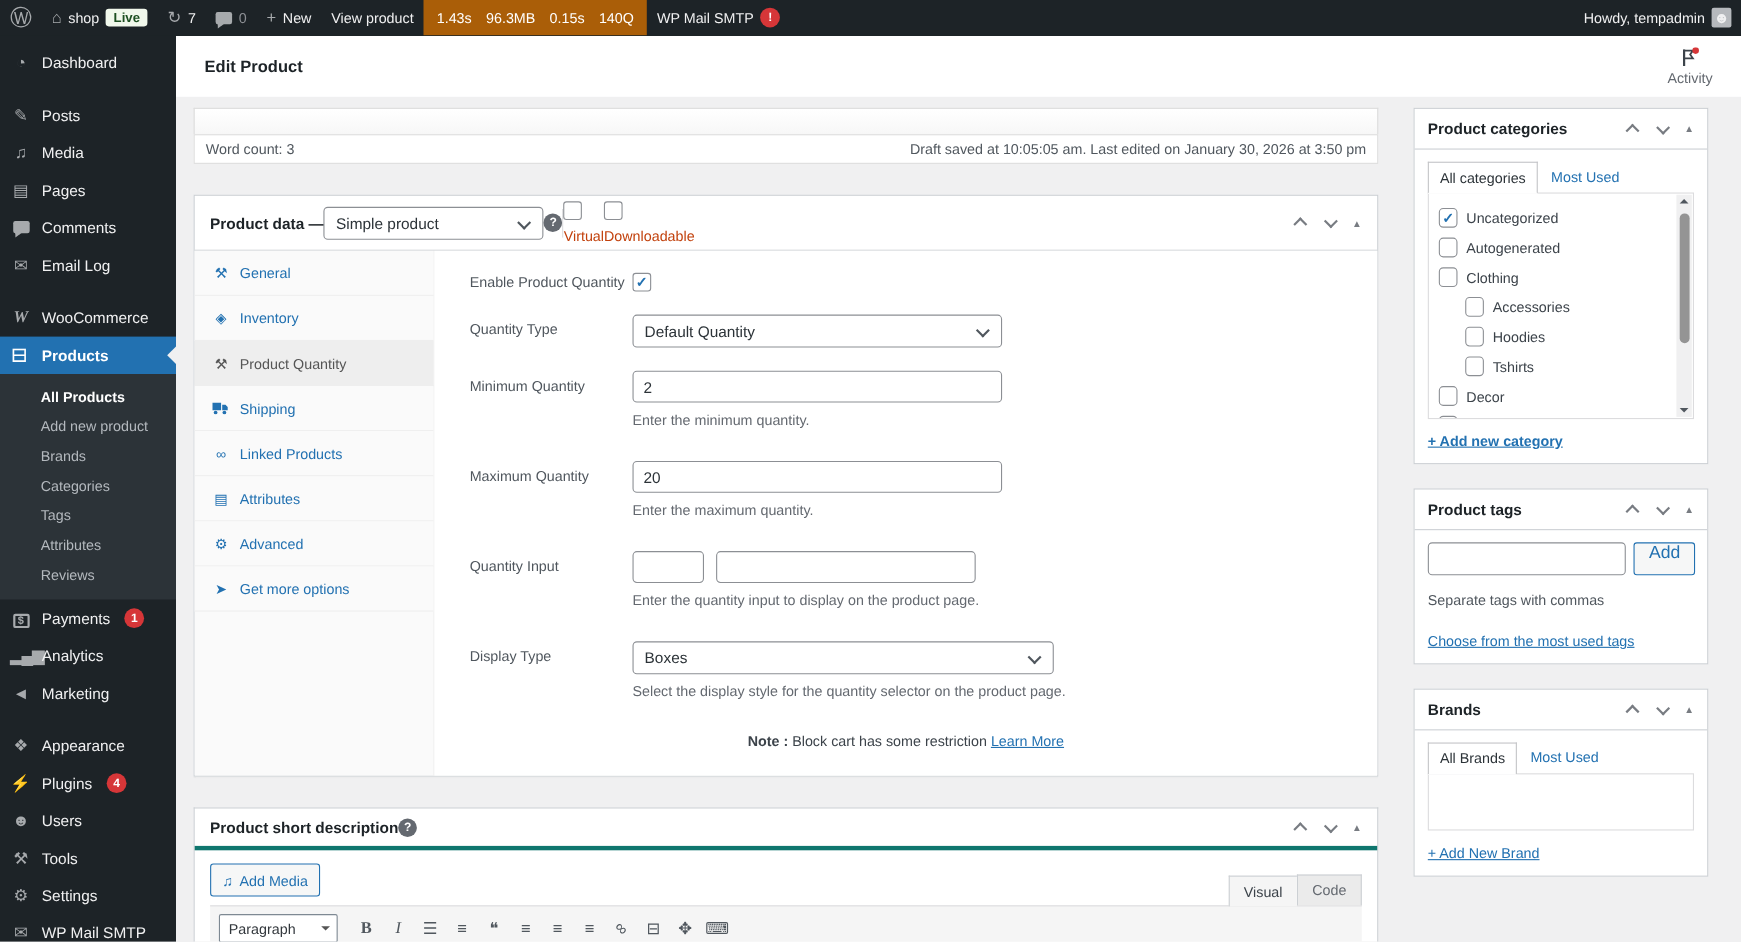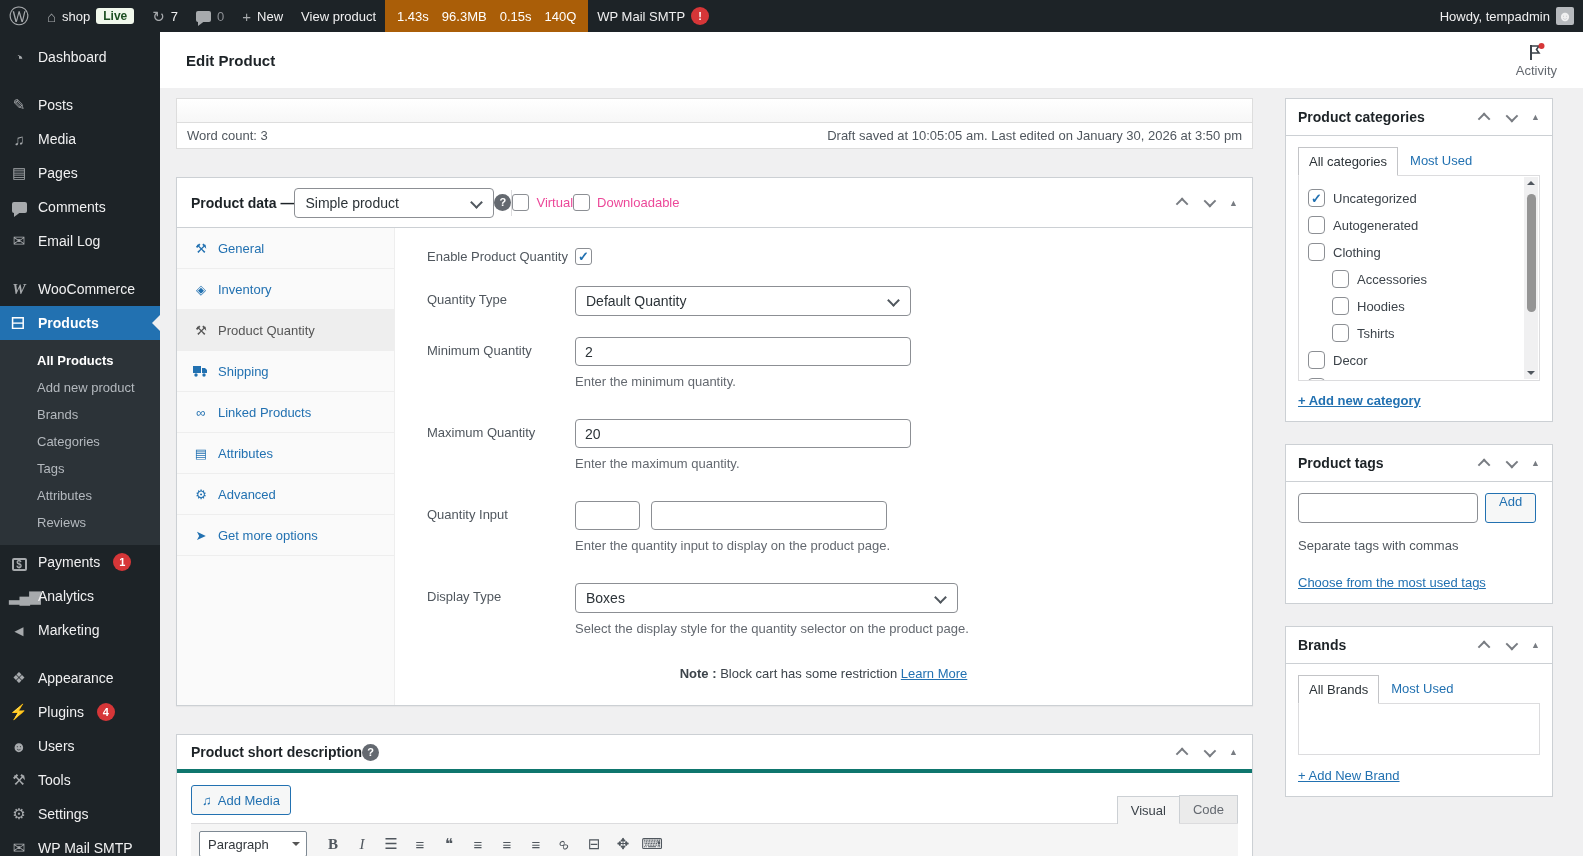--- a/index.html
+++ b/index.html
@@ -61,21 +61,21 @@
 
   
   .pd-header { display:flex; align-items:center; gap:0; padding:9px 14px; border-bottom:1px solid #ccd0d4; height:50px; }
   .pd-title { font-size:14px; font-weight:bold; white-space:nowrap; }
   .fakeselect { position:relative; border:1px solid #8c8f94; border-radius:4px; background:#fff; height:30px; display:flex; align-items:center; padding:0 28px 0 10px; font-size:14px; color:#2c3338; cursor:pointer; }
   .fakeselect:after { content:""; width:7px; height:7px; border-right:2px solid #50575e; border-bottom:2px solid #50575e; transform:rotate(45deg); position:absolute; right:12px; top:9px; }
   .type-select { width:200px; }
   .help-dot { width:17px; height:17px; border-radius:50%; background:#646970; color:#fff; font-size:11px; font-weight:bold; text-align:center; line-height:17px; cursor:pointer; flex:0 0 17px; }
   .vdiv { width:1px; height:26px; background:#dcdcde; }
   .cb { width:17px; height:17px; border:1px solid #8c8f94; border-radius:3px; background:#fff; display:inline-flex; align-items:center; justify-content:center; font-weight:bold; color:#2271b1; font-size:13px; cursor:pointer; flex:0 0 17px; }
-  .cb-label { display:flex; align-items:center; gap:7px; color:#ec4899; cursor:pointer; }
+  .cb-label { display:flex; gap:7px; color:#c2410c; cursor:pointer;flex-direction:column; }
   .pd-body { display:flex; min-height:428px; background:#fafafa; }
   .pd-tabs { width:218px; flex:0 0 218px; border-right:1px solid #eee; list-style:none; }
   .pd-tab { display:flex; align-items:center; gap:9px; padding:0 16px; height:41px; border-bottom:1px solid #eee; color:#2271b1; cursor:pointer; font-size:13px; background:#fafafa; }
   .pd-tab .ticon { width:16px; text-align:center; font-size:13px; }
   .pd-tab.active { background:#eee; color:#555; }
   .pd-tab.active .ticon { color:#555; }
   .pd-form { flex:1; background:#fff; padding:20px 0 0; }
   .frow { display:flex; margin:0 0 21px 32px; }
   .frow > label { width:148px; flex:0 0 148px; color:#50575e; padding-top:6px; font-size:13px; }
   .fcol { display:flex; flex-direction:column; gap:8px; }
@@ -119,21 +119,21 @@
   .cat-row.indent { margin-left:24px; }
   .cb.small { width:18px; height:18px; border-radius:4px; }
   .vscroll { position:absolute; top:1px; right:1px; bottom:1px; width:14px; background:#f0f0f1; }
   .vscroll .arr { position:absolute; left:3px; width:0; height:0; border:4px solid transparent; }
   .vscroll .arr.up { top:4px; border-bottom-color:#50575e; border-top:none; }
   .vscroll .arr.dn { bottom:4px; border-top-color:#50575e; border-bottom:none; }
   .vscroll .thumb { position:absolute; top:17px; left:2.5px; width:9px; height:118px; background:#949494; border-radius:5px; }
   .add-cat-link { display:inline-block; margin-top:12px; font-weight:bold; }
   .tag-row { display:flex; gap:7px; align-items:center; }
   .tag-input { width:180px; height:30px; border:1px solid #8c8f94; border-radius:4px; padding:0 8px; font-family:inherit; font-size:13px; }
-  .add-btn { border:1px solid #2271b1; color:#2271b1; background:#f6f7f7; border-radius:3px; height:30px; padding:0 13px; font-size:13px; cursor:pointer; }
+  .add-btn { border:1px solid #2271b1; color:#2271b1; background:#f6f7f7; border-radius:3px; height:30px; padding:0 13px; font-size:16px; cursor:pointer; }
   .tag-help { color:#50575e; margin:15px 0 22px; }
   .brand-box { border:1px solid #dcdcde; height:52px; background:#fff; }
   .sp-link-strong { display:inline-block; margin-top:13px; font-weight:normal; }
   svg { display:block; }
 </style>
 </head>
 <body>
 
 <div class="adminbar">
   <span class="ab-item">

